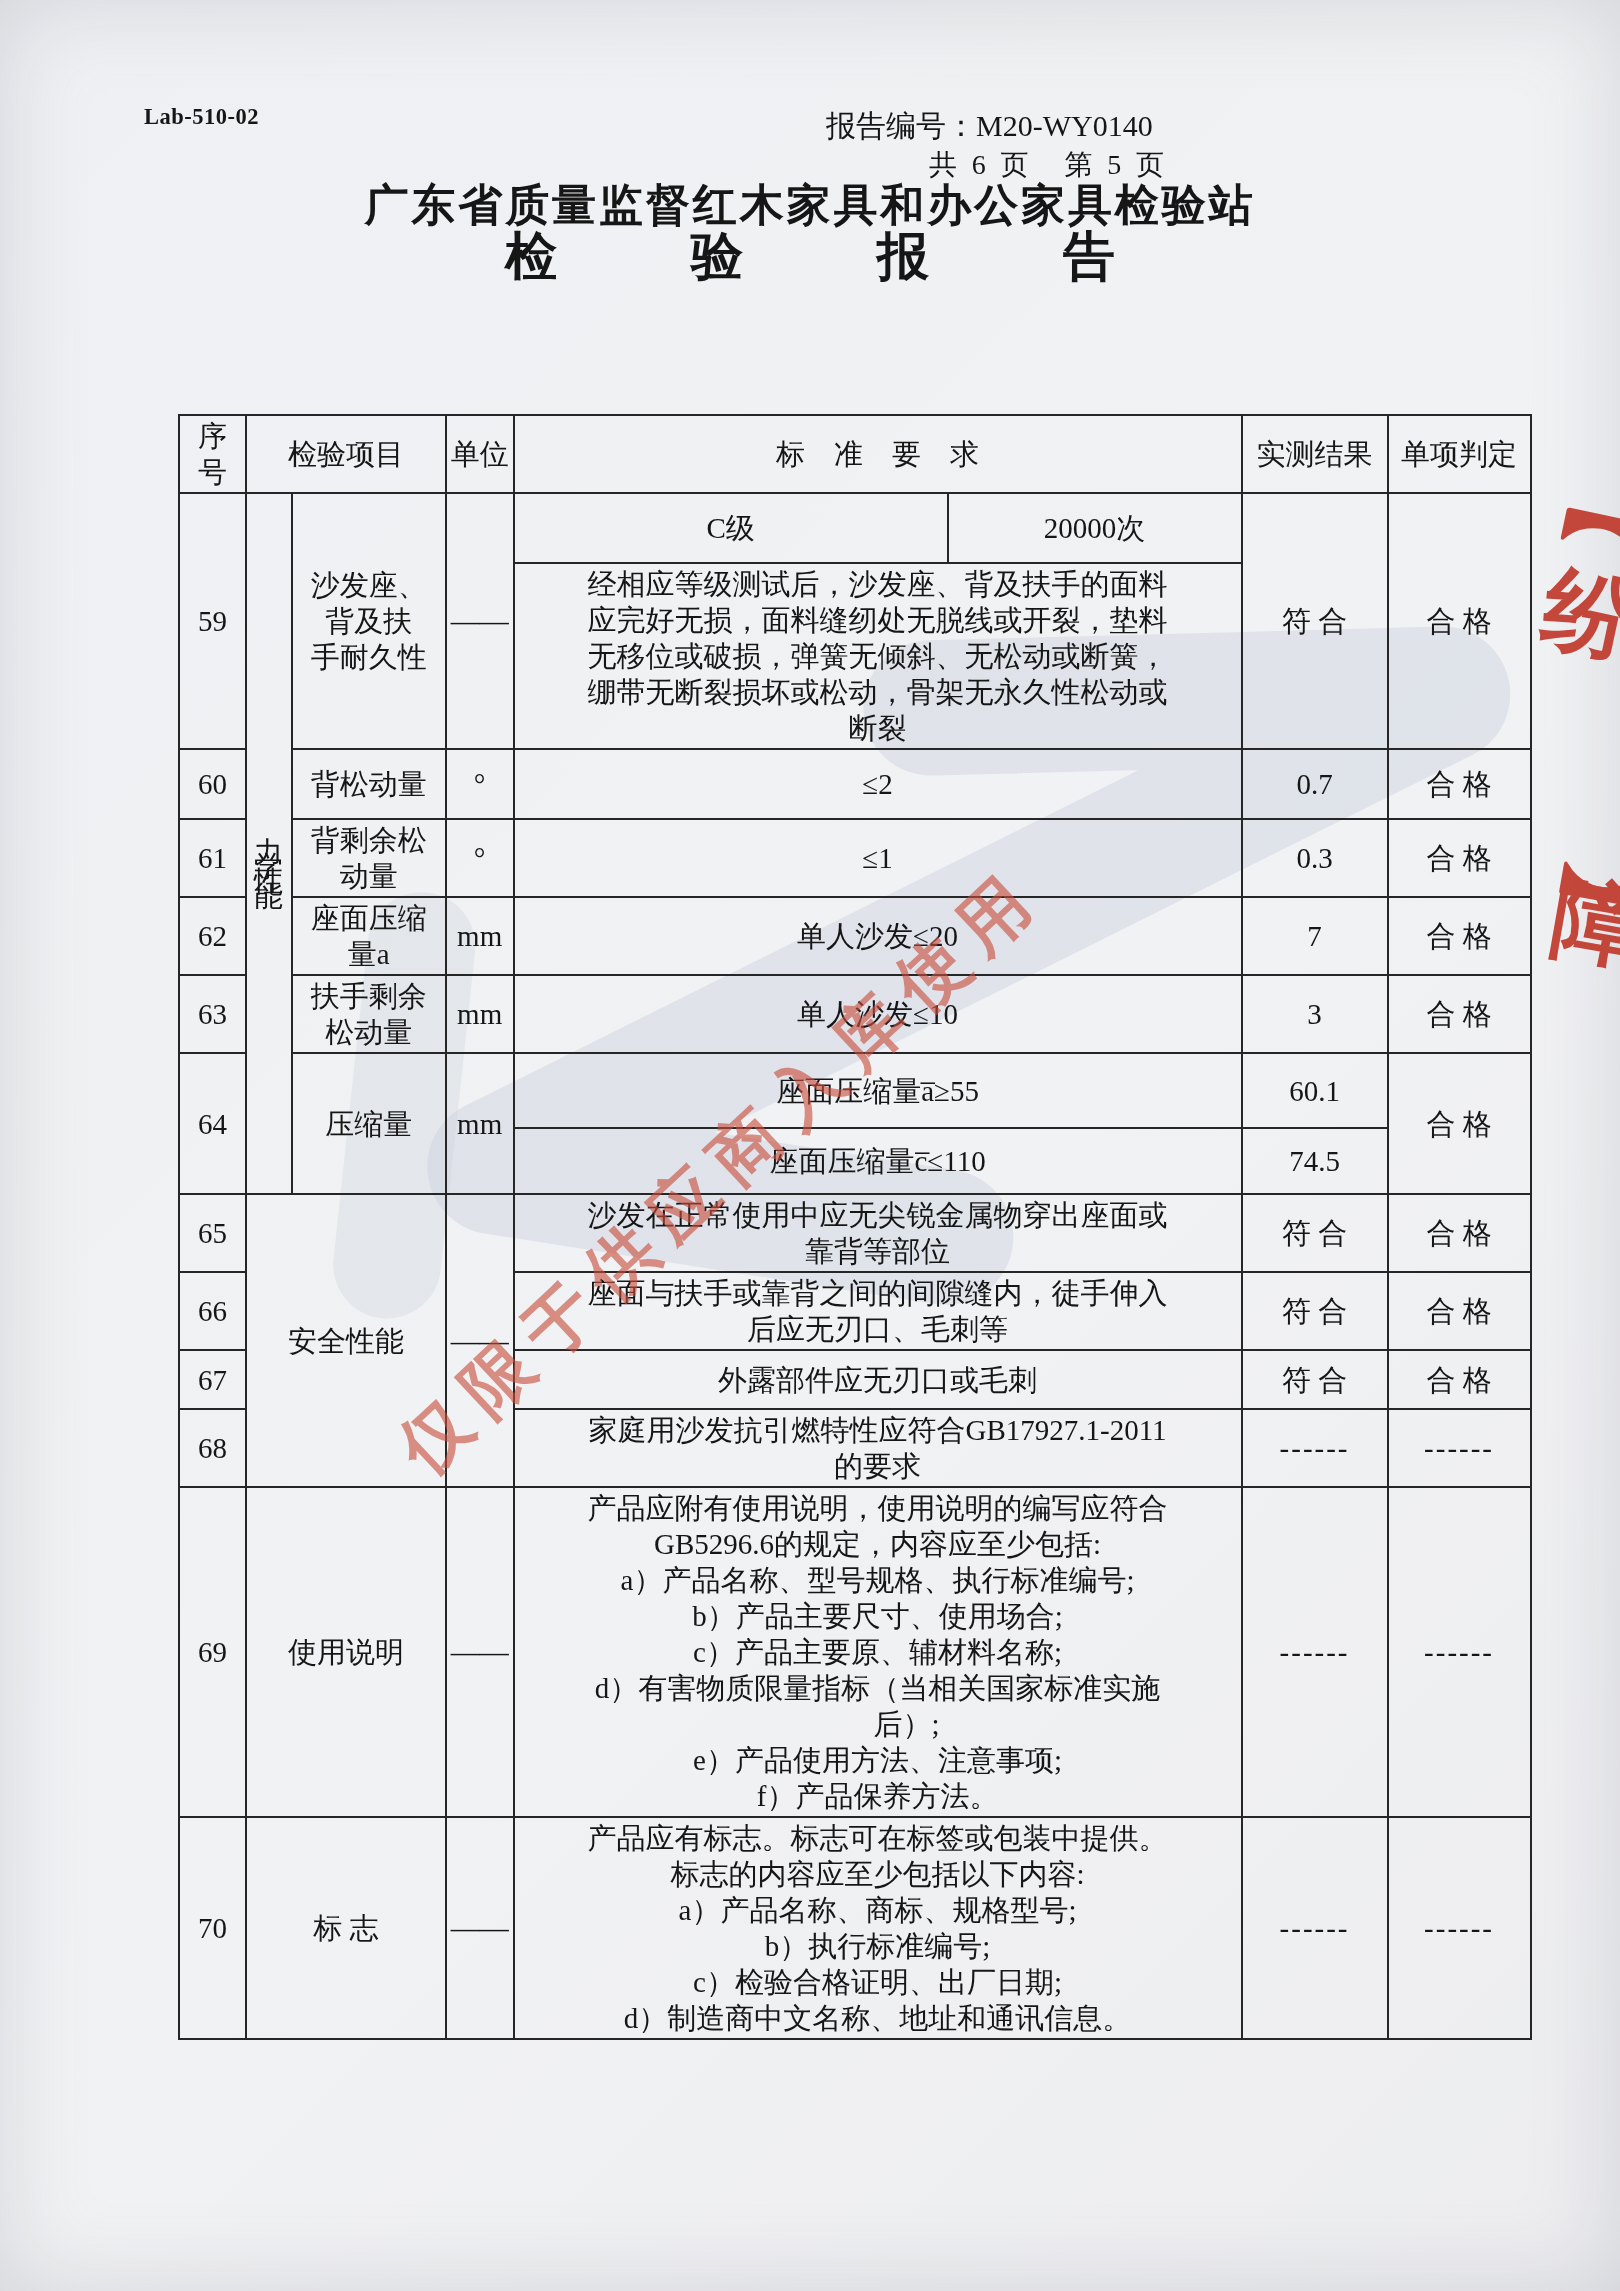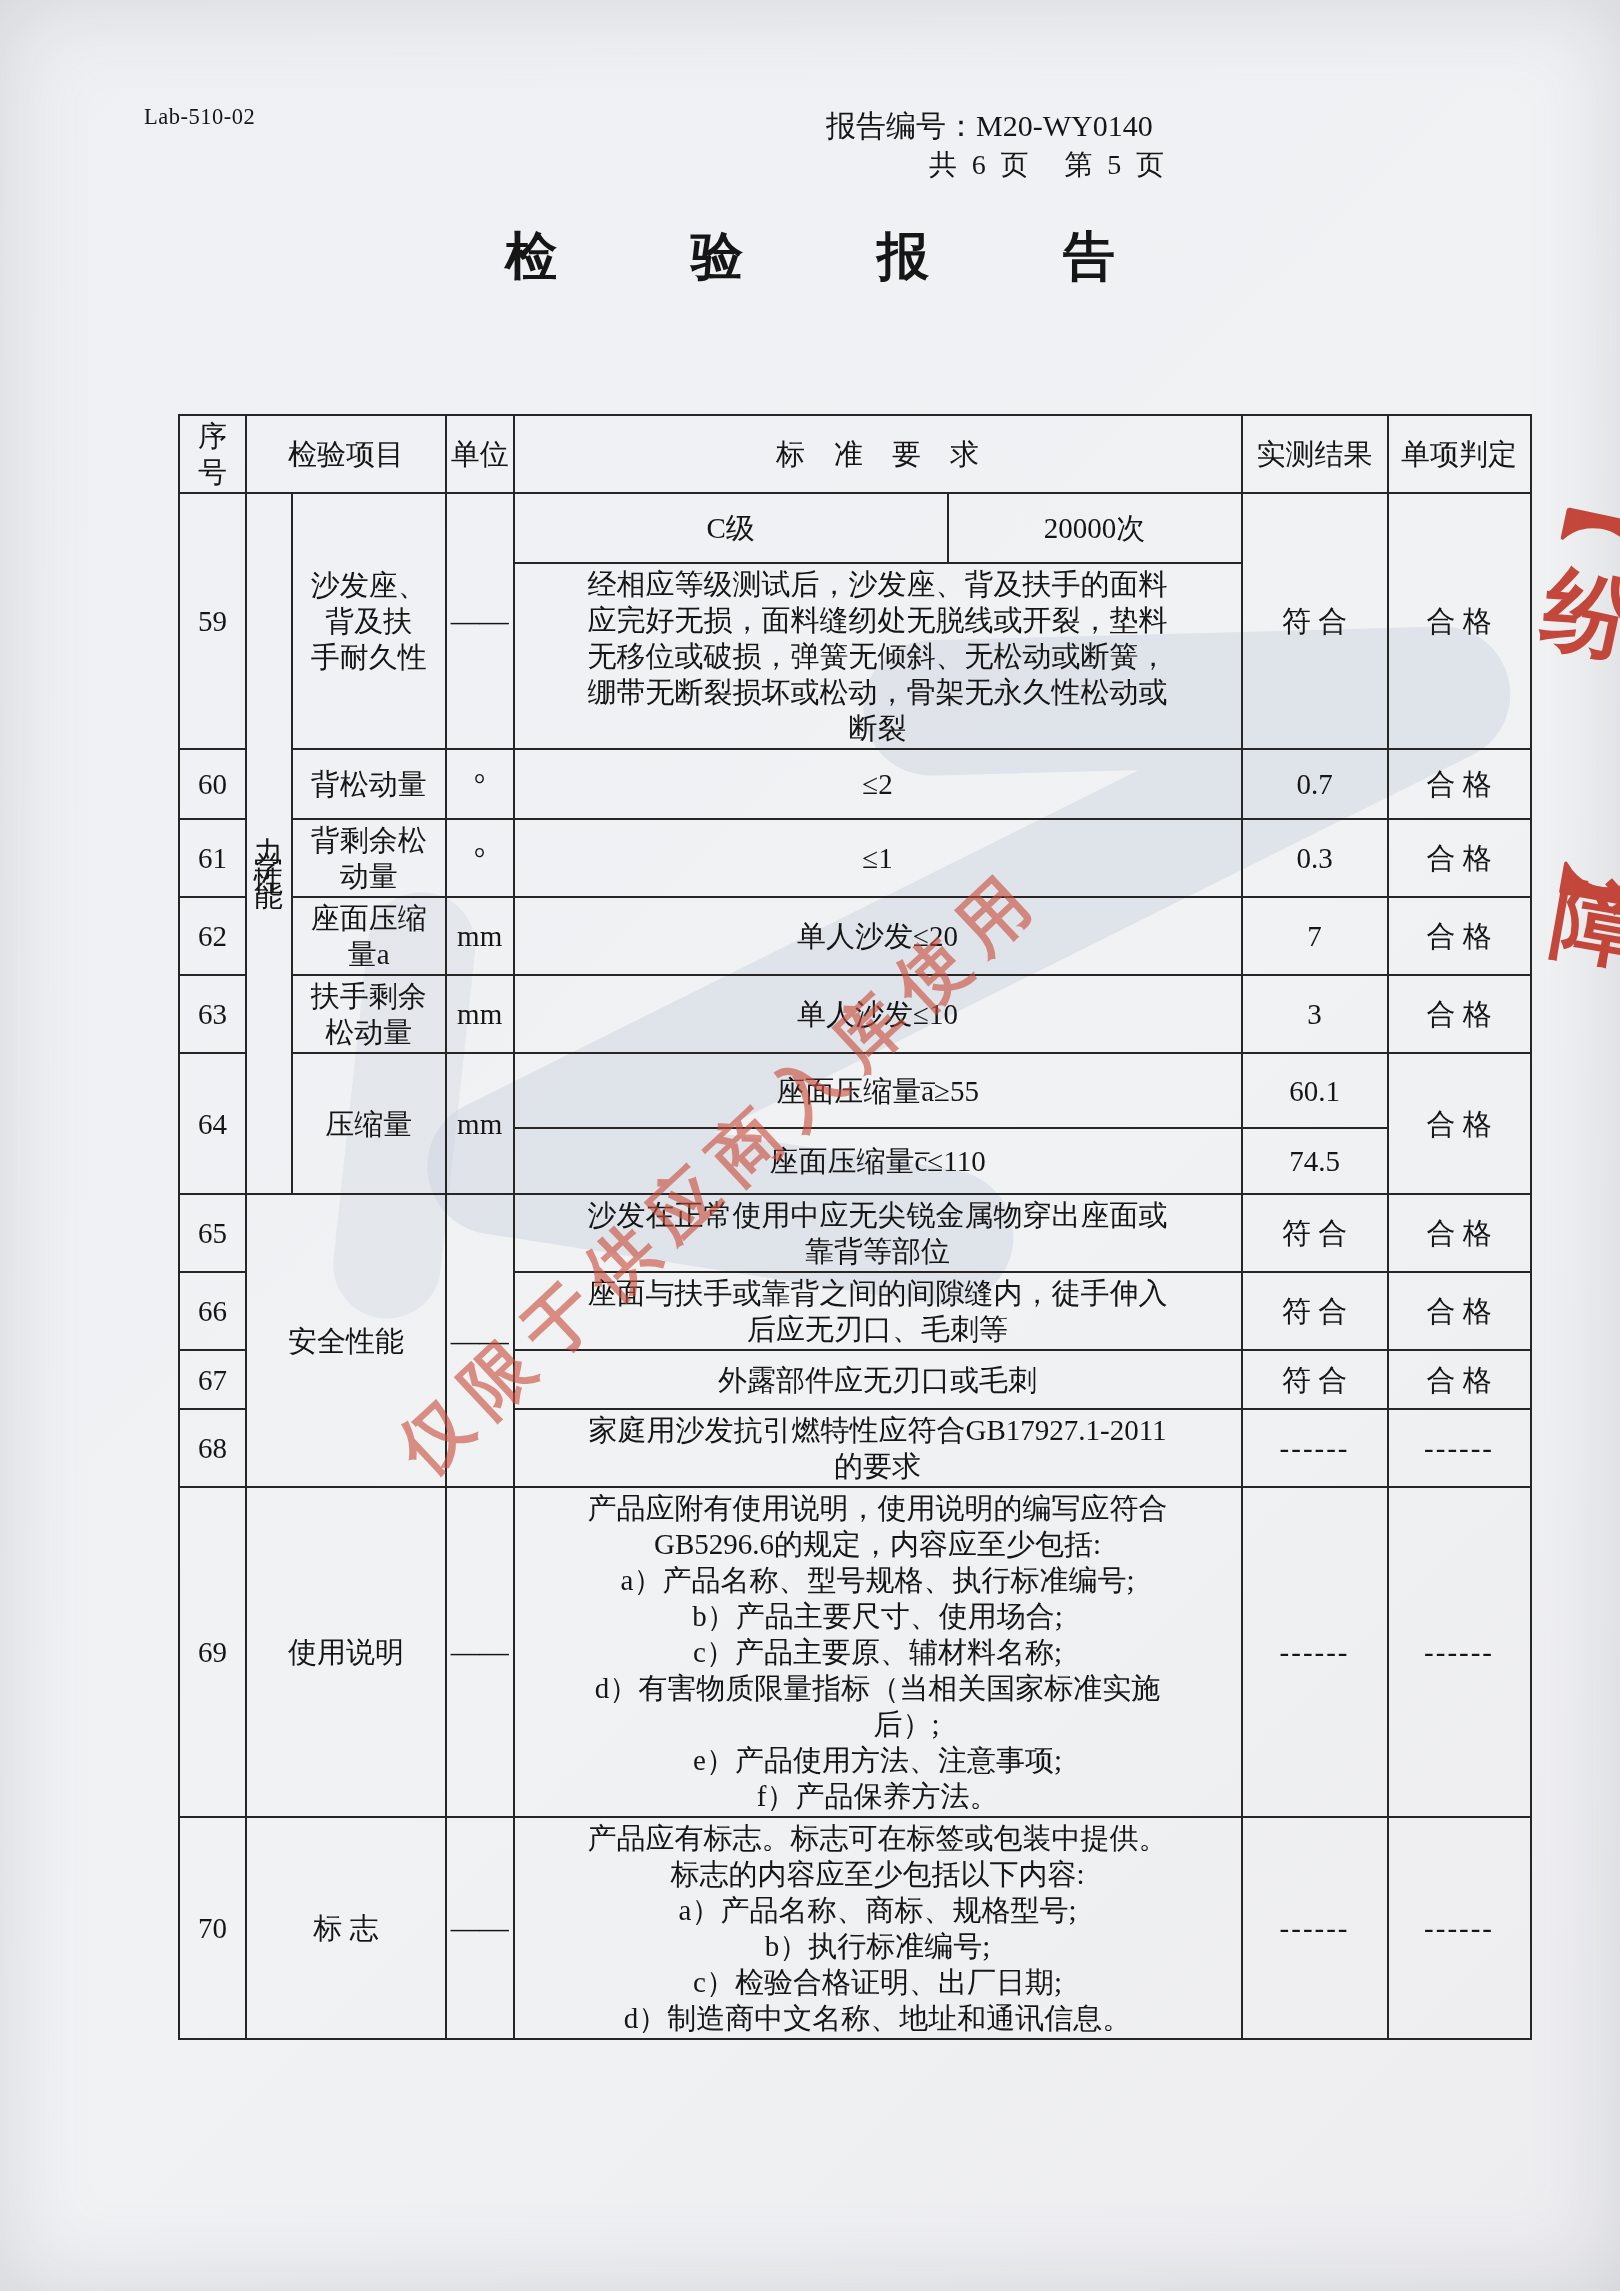--- a/index.html
+++ b/index.html
@@ -3,21 +3,21 @@
 <meta charset="utf-8">
 <style>
   html,body { margin:0; padding:0; background:#d8d9db; }
   .page {
     position:relative; width:1620px; height:2292px; overflow:hidden;
     background:linear-gradient(135deg,#eff0f3 0%,#f1f2f4 55%,#ededf0 100%);
     box-shadow: inset 0 0 88px rgba(110,115,128,.22);
     font-family:"Liberation Serif","DejaVu Serif",serif; color:#161616;
   }
   .abs { position:absolute; }
-  .lab-code { left:144px; top:104px; font-size:22.5px; font-weight:normal; letter-spacing:0.5px; }
+  .lab-code { left:144px; top:104px; font-size:22.5px; font-weight:bold; letter-spacing:0.5px; }
   .report-no { left:826px; top:106px; font-size:30px; }
   .page-info { left:929px; top:146px; font-size:28px; letter-spacing:3.9px;text-align:center; }
   .org-title { left:0; right:0; top:176px; text-align:center; font-size:44px; font-weight:bold;
                font-family:"Liberation Sans","DejaVu Sans",sans-serif; letter-spacing:2.9px; }
   .report-title { left:0; right:0; top:222px; text-align:center; font-size:52px; font-weight:bold;
                font-family:"Liberation Sans","DejaVu Sans",sans-serif; letter-spacing:41px; text-indent:41px; }
   
   .wm-z { left:0; top:0; pointer-events:none; }
   .wm-red { left:245px; top:1125px; width:951px; text-align:center; font-size:69px; font-weight:bold;
             letter-spacing:15.7px; color:rgba(200,78,60,.62); transform:rotate(-43deg);
@@ -43,20 +43,21 @@
 <div class="page">
 
   <svg class="abs wm-z" width="1620" height="2292" viewBox="0 0 1653 2338">
     <polyline points="950,722 1472,708 505,1190 965,1262" fill="none" stroke="#cdd3df" stroke-width="138" stroke-linecap="round" stroke-linejoin="round" opacity="0.5"></polyline>
     <line x1="430" y1="965" x2="395" y2="1290" stroke="#cdd3df" stroke-width="110" stroke-linecap="round" opacity="0.35"></line>
   </svg>
 
   <div class="abs lab-code">Lab-510-02</div>
   <div class="abs report-no"><span>报告编号：</span><span>M20-WY0140</span></div>
   <div class="abs page-info">共 6 页　第 5 页</div>
+  <div class="abs org-title">广东省质量监督红木家具和办公家具检验站</div>
   <div class="abs report-title">检　验　报　告</div>
 
   <table class="report">
     <colgroup>
       <col style="width:67px">
         <col style="width:39px">
         <col style="width:154px">
         <col style="width:62px">
       <col style="width:434px">
         <col style="width:294px">

